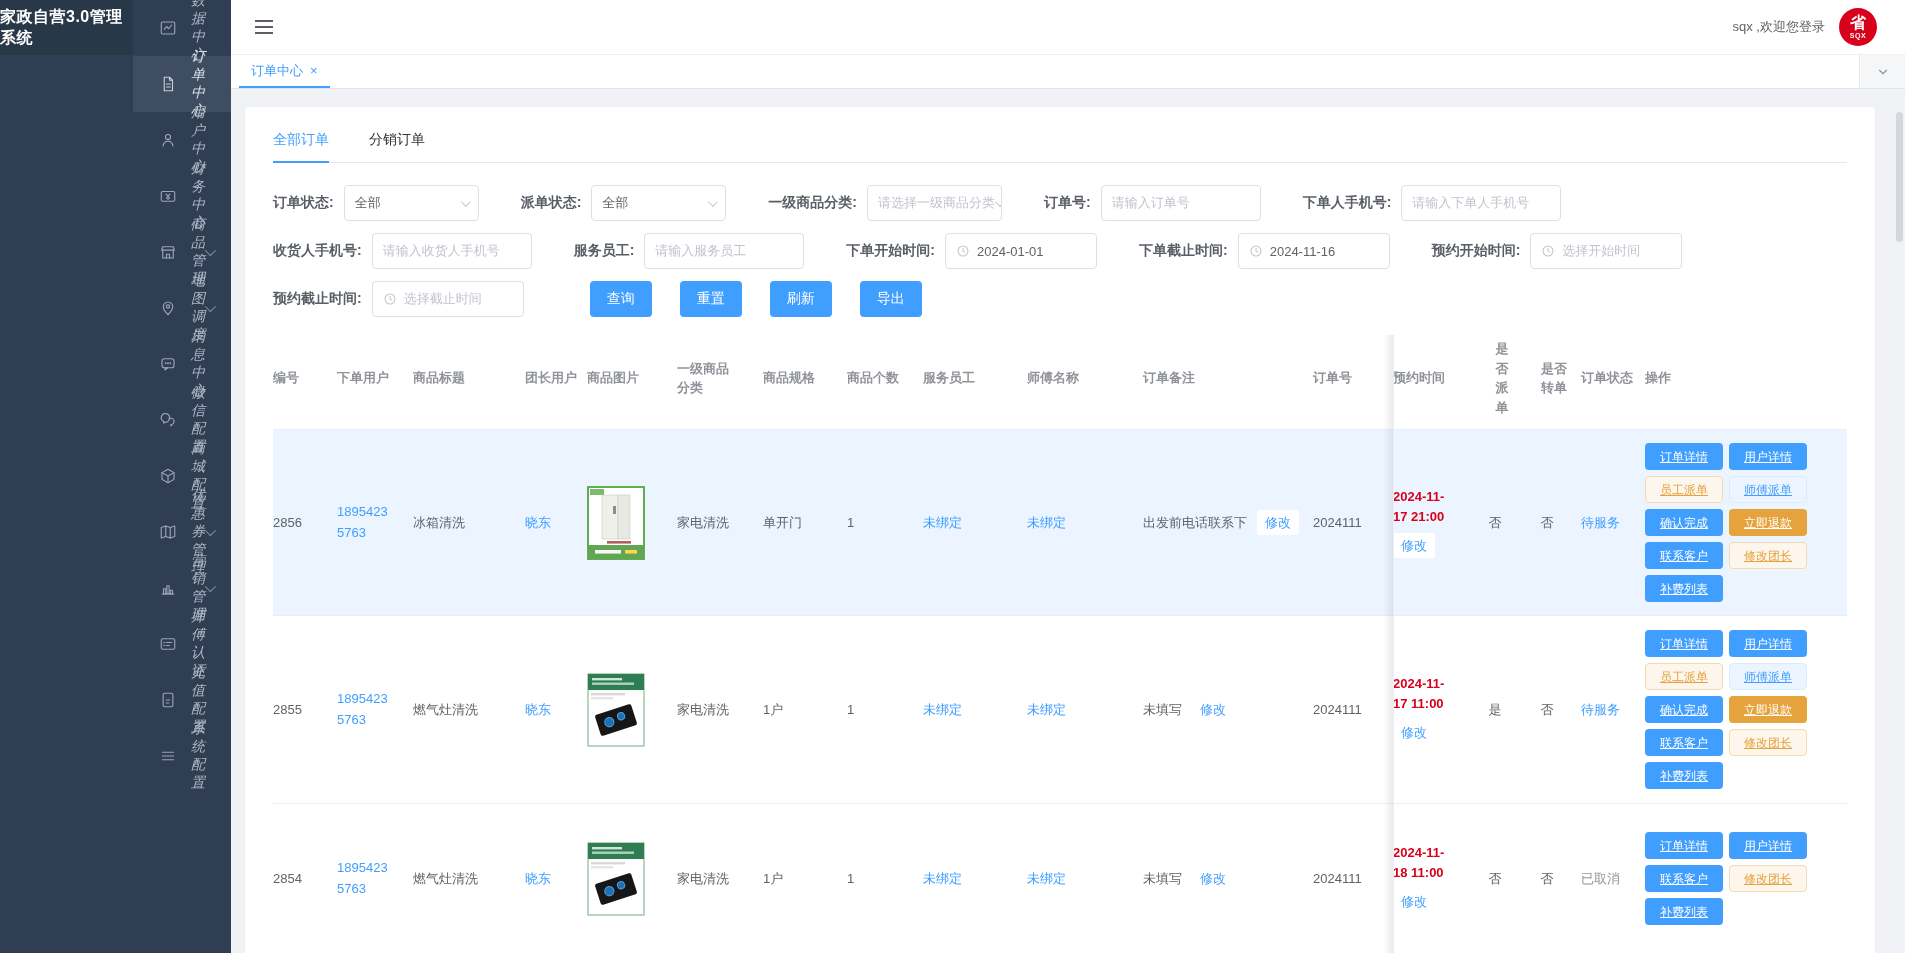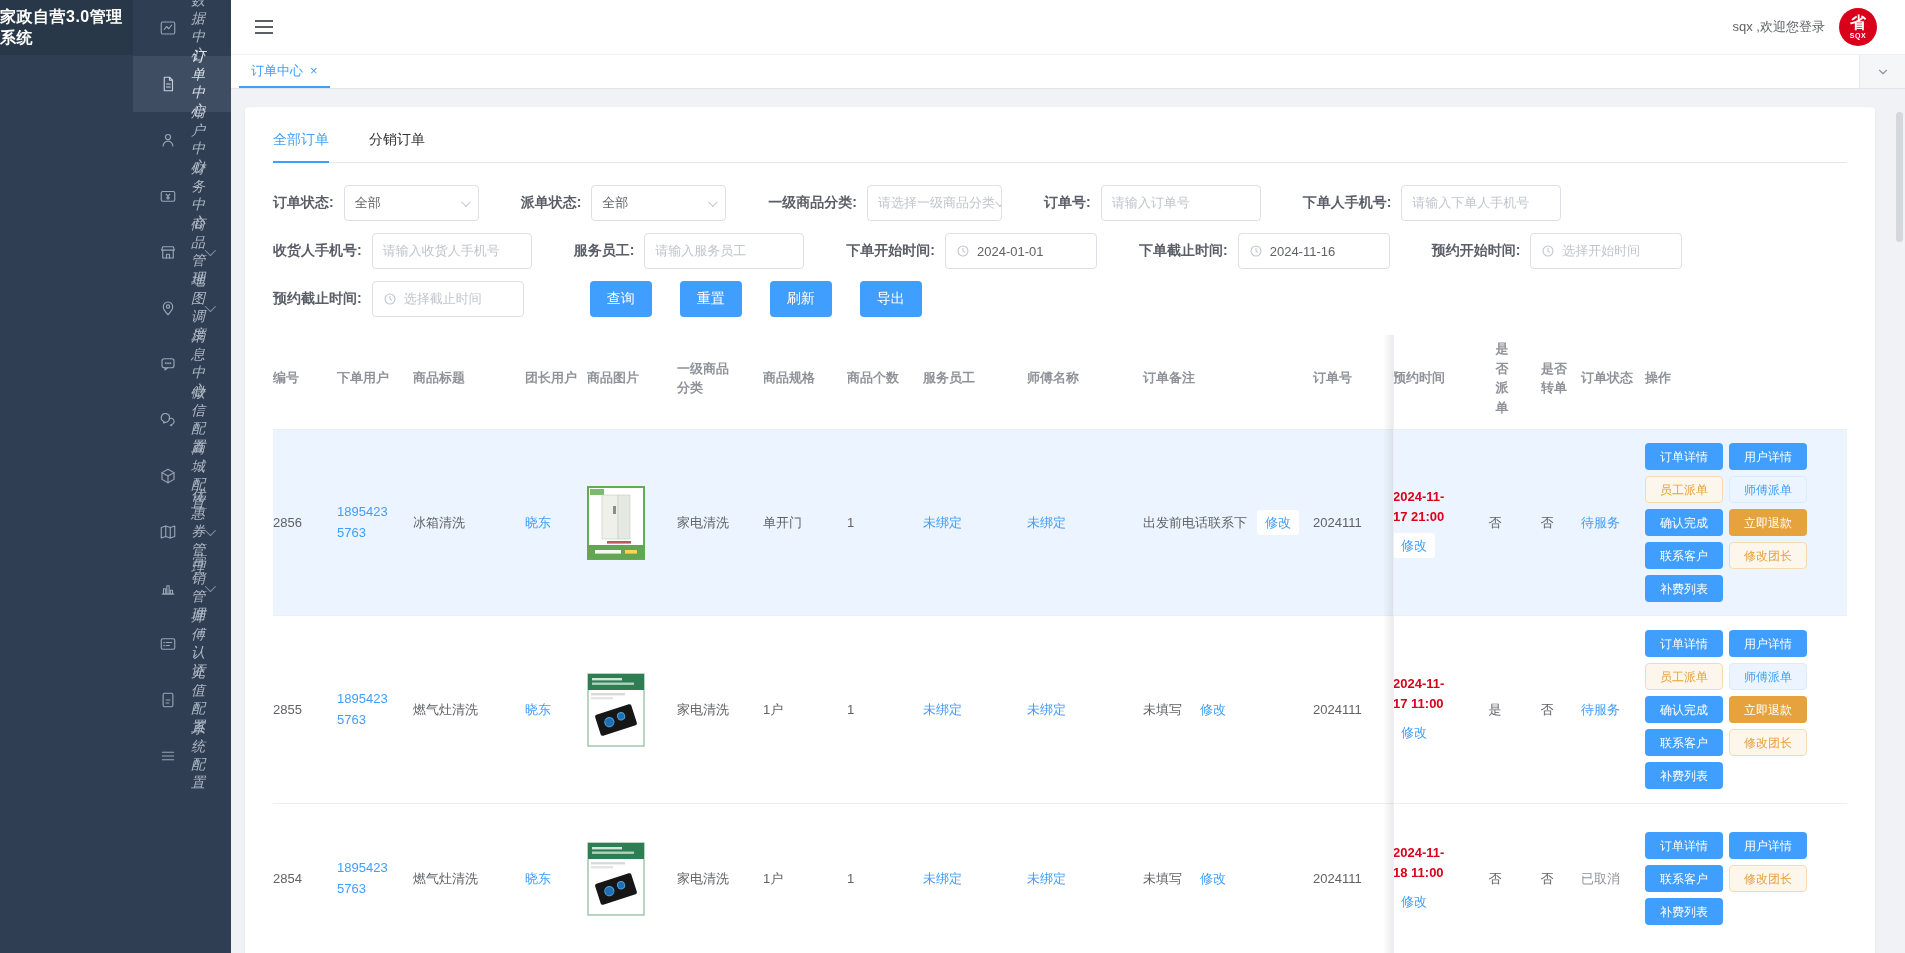--- a/index.html
+++ b/index.html
@@ -71,21 +71,21 @@
   .link { color:#409eff; cursor:pointer; }
   .num-wrap { display:inline-block; width:54px; word-break:break-all; line-height:1.6; }
   .rm { display:flex; align-items:center; gap:10px; }
   .mod-chip { background:#fff; padding:3px 8px; border-radius:3px; white-space:nowrap; }
   .time { color:#d9001b; font-weight:bold; width:58px; word-break:break-all; line-height:1.55; }
   .time-mod { margin-top:6px; width:fit-content; }
   .st-blue { color:#409eff; }
   .st-gray { color:#909399; }
   .clip { overflow:hidden; white-space:nowrap; }
   .ops { display:flex; flex-wrap:wrap; gap:6px; width:170px; }
-  .op { width:78px; height:27px; border-radius:4px; display:flex; align-items:center; justify-content:center; font-size:12px; cursor:pointer; }
+  .op { width:78px; height:27px; border-radius:4px; display:flex; align-items:center; justify-content:center; font-size:12px; cursor:pointer;text-decoration:underline; }
   .solid-blue   { background:#409eff; color:#fff; }
   .solid-orange { background:#e6a23c; color:#fff; }
   .plain-orange { background:#fdf6ec; color:#e6a23c; border:1px solid #f5dab1; }
   .plain-blue   { background:#ecf5ff; color:#409eff; border:1px solid #d9ecff; }
   .fixed-line { position:absolute; top:0; bottom:0; left:1120px; width:1px; background:#ebeef5; pointer-events:none; }
   .fixed-shadow { position:absolute; top:0; bottom:0; left:1110px; width:10px; background:linear-gradient(to right, rgba(0,0,0,0), rgba(0,0,0,.08)); pointer-events:none; }
   .prod { display:block; }
   .v-scrollbar { position:absolute; right:2px; top:112px; width:7px; height:130px; background:#d4d7dc; border-radius:4px; }
 </style>
 </head>

